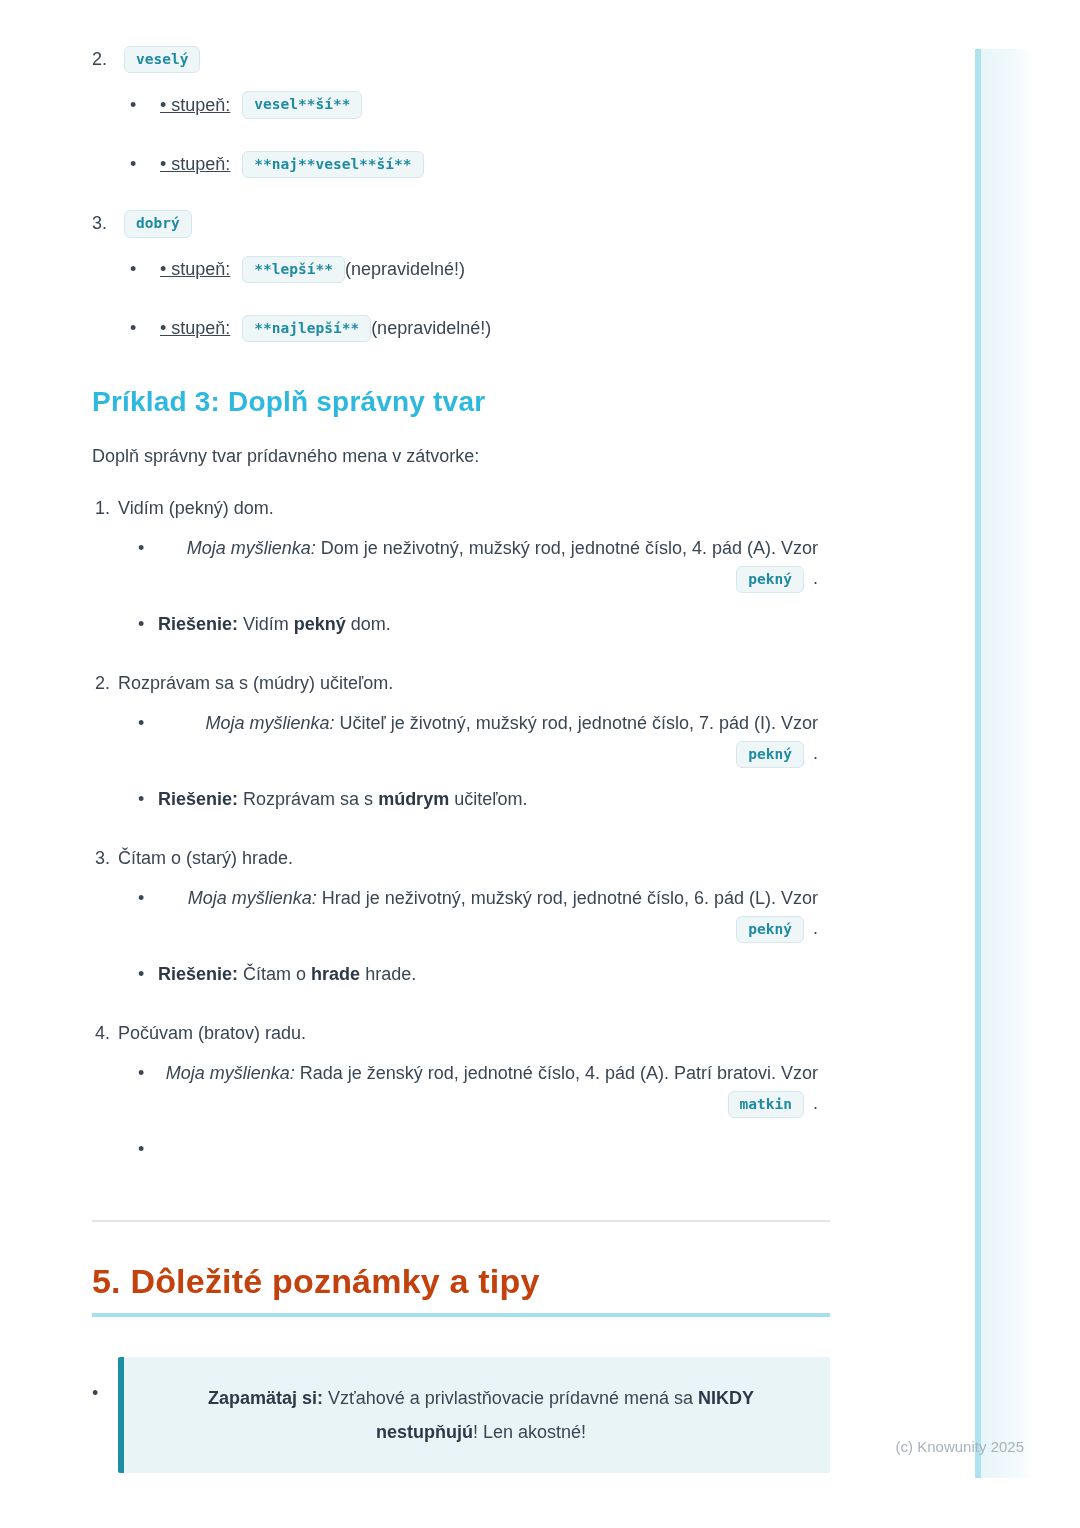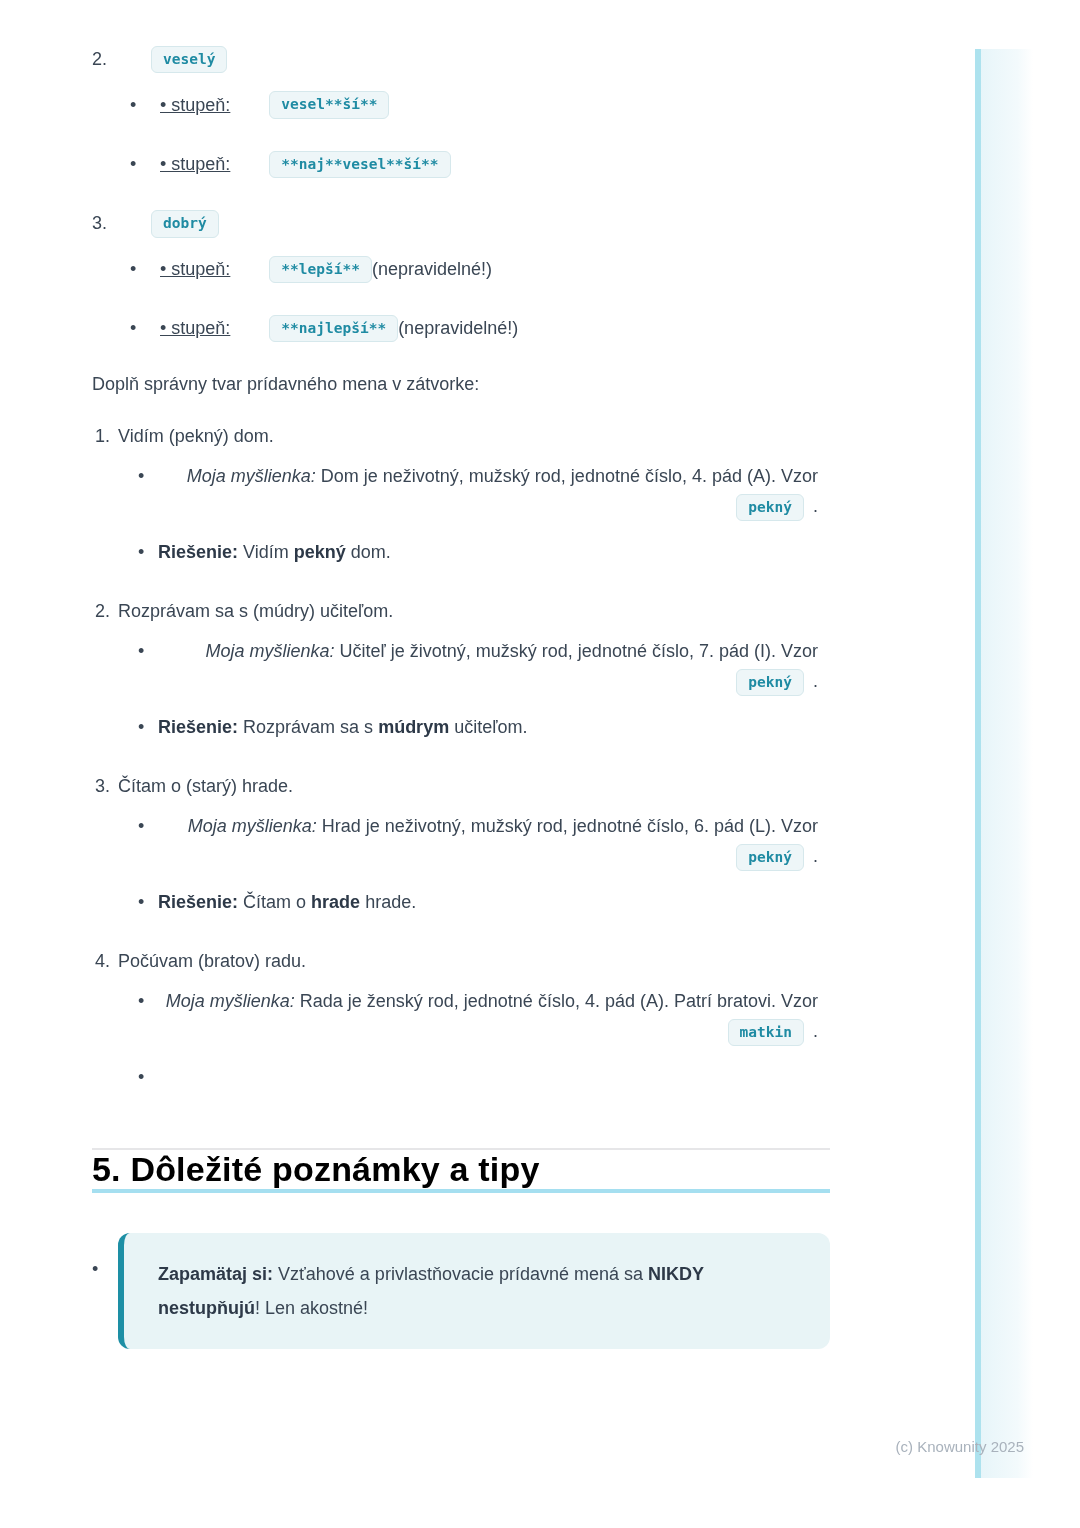--- a/index.html
+++ b/index.html
@@ -25,21 +25,20 @@
     font-family: "DejaVu Sans Mono", monospace;
     font-weight: bold;
     font-size: 14.5px;
     color: #1f8ba3;
     background: #eef6f8;
     border: 1px solid #d6e8ec;
     border-radius: 6px;
     padding: 4px 11px;
     line-height: 1.2;
     vertical-align: middle;
-    margin-left: 27px;
   }
 
   
   .gitem { margin-bottom: 10px; }
   .gitem-head { display: flex; align-items: center; gap: 10px; font-size: 18px; margin-bottom: 18px; }
   .gnum { min-width: 22px; }
   .gbullets { margin-left: 38px; }
   .gbullet { display: flex; align-items: center; font-size: 18px; margin-bottom: 32px; }
   .gmark { width: 30px; flex: 0 0 30px; }
   .glabel { margin-right: 12px; text-decoration: underline; }
@@ -65,36 +64,38 @@
   .etext { max-width: 660px; text-align: right; }
   .etext em { font-style: italic; }
   .etext .chip { margin: 0 4px; }
   .etext strong { font-weight: bold; color: #2d3948; }
 
   
   .divider { border: none; border-top: 2px solid #e6e6e8; margin: 56px 0 0 0; }
   .h1 {
     font-size: 34px;
     font-weight: bold;
-    color: #000000;
-    padding-bottom: 0;
+    color: #c2410c;
+    margin-top: 40px;
+    padding-bottom: 12px;
     border-bottom: 4px solid #a5dff0;
     letter-spacing: 0.2px;
   }
 
   
   .callout-row { display: flex; margin-top: 40px; font-size: 18px; }
   .callout-mark { width: 26px; flex: 0 0 26px; padding-top: 26px; }
   .callout {
     flex: 1;
     background: #e8f4f6;
     border-left: 6px solid #1d8fa5;
-    border-radius: 12px;
+    border-radius: 2px;
     padding: 24px 26px 24px 34px;
     line-height: 34px;
+    text-align: center;
   }
   .callout strong { font-weight: bold; color: #2d3948; }
 
   .footer {
     position: absolute;
     top: 1438px;
     right: 56px;
     font-size: 15px;
     color: #a9b2bc;
     z-index: 5;
@@ -141,20 +142,21 @@
       </div>
       <div class="gbullet">
         <span class="gmark">•</span>
         <span class="glabel">• stupeň:</span>
         <span class="chip">**najlepší**</span>
         <span class="gsuffix">(nepravidelné!)</span>
       </div>
     </div>
   </div>
 
+  <h2 class="h2">Príklad 3: Doplň správny tvar</h2>
   <p class="intro">Doplň správny tvar prídavného mena v zátvorke:</p>
 
   <div class="eitem">
     <div class="eitem-head">
       <span class="enum">1.</span>
       <span>Vidím (pekný) dom.</span>
     </div>
     <div class="ebullets">
       <div class="ebullet">
         <span class="emark">•</span>

